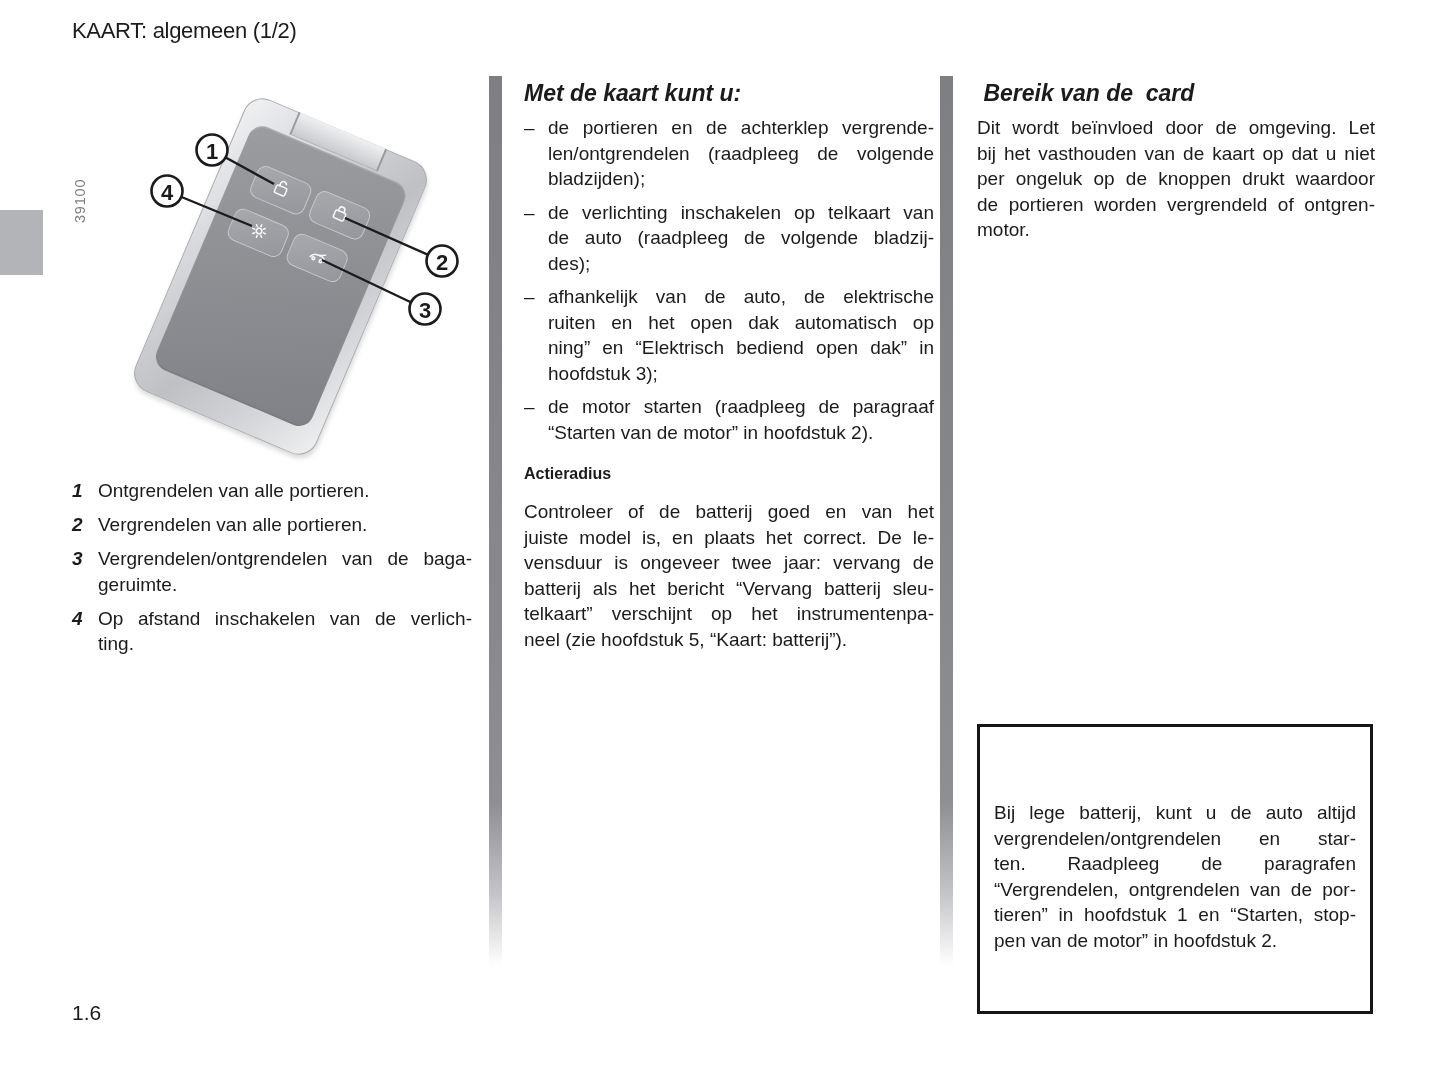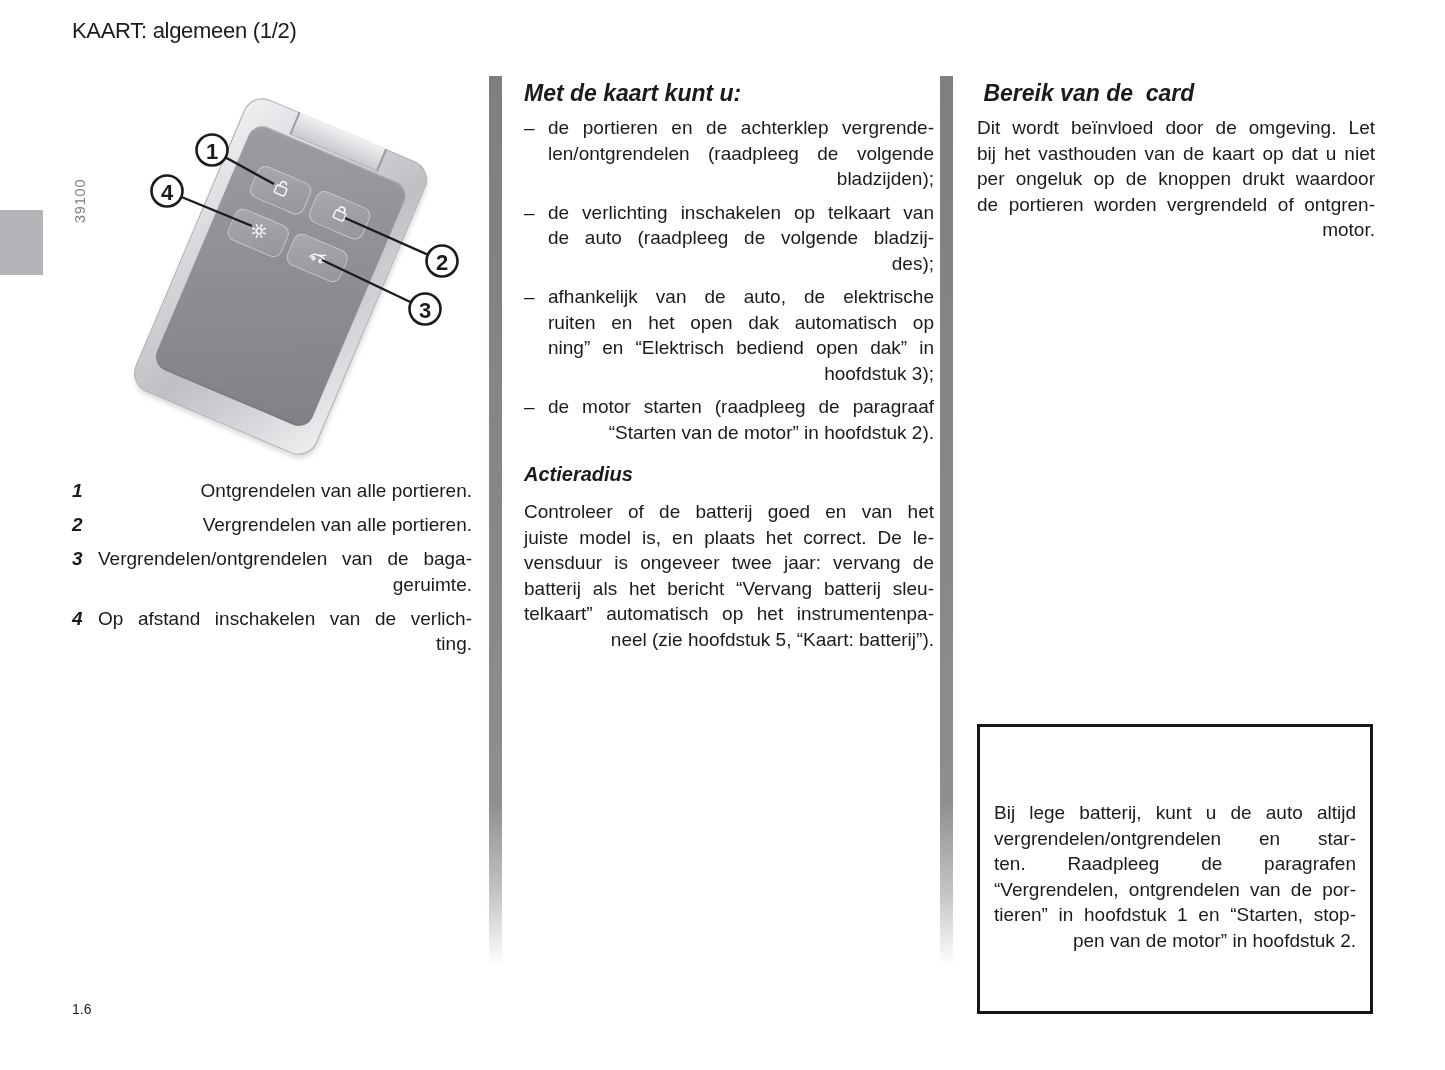--- a/index.html
+++ b/index.html
@@ -5,28 +5,28 @@
   html,body{margin:0;padding:0;background:#ffffff;}
   .page{
     position:relative;width:1445px;height:1070px;background:#ffffff;
     font-family:"Liberation Sans",sans-serif;color:#1b1b1d;overflow:hidden;
   }
   
   .page-title{
     position:absolute;left:72px;top:18px;font-size:22px;font-weight:normal;
     letter-spacing:-0.3px;white-space:pre;
   }
-  .page-number{position:absolute;left:72px;top:1001px;font-size:14px;}
+  .page-number{position:absolute;left:72px;top:1001px;font-size:21px;}
   .col{position:absolute;top:80px;font-size:19px;line-height:25.5px;}
   .col-mid{left:524px;width:410px;}
   .col-right{left:977px;width:398px;}
   .col h2{font-size:23px;line-height:26px;font-weight:bold;margin:0 0 9px 0;white-space:pre;font-style:italic;}
-  .col h3{font-size:20px;line-height:26px;font-weight:bold;margin:16px 0 12px 0;font-style:italic;}
+  .col h3{font-size:16px;line-height:26px;font-weight:bold;margin:16px 0 12px 0;}
   .jline{text-align:justify;text-align-last:justify;}
-  .lline{text-align:right;}
+  .lline{text-align:left;}
   .bullet{display:grid;grid-template-columns:24px 1fr;margin:0 0 8px 0;}
   .bullet .dash{font-size:19px;}
   
   .legend{position:absolute;left:72px;top:478px;width:400px;font-size:19px;line-height:25.5px;}
   .legend-item{display:grid;grid-template-columns:26px 1fr;margin:0 0 8.5px 0;}
   .legend-item .num{font-weight:bold;font-style:italic;}
   .legend-item .ltext{width:374px;}
   
   .sep{
     position:absolute;top:76px;width:13px;height:908px;
@@ -216,21 +216,21 @@
           <div class="lline">“Starten van de motor” in hoofdstuk 2).</div>
         </div>
     </div>
 
     <h3>Actieradius</h3>
     <div>
         <div class="jline">Controleer of de batterij goed en van het</div>
         <div class="jline">juiste model is, en plaats het correct. De le-</div>
         <div class="jline">vensduur is ongeveer twee jaar: vervang de</div>
         <div class="jline">batterij als het bericht “Vervang batterij sleu-</div>
-        <div class="jline">telkaart” automatisch op het instrumentenpa-</div>
+        <div class="jline">telkaart” verschijnt op het instrumentenpa-</div>
         <div class="lline">neel (zie hoofdstuk 5, “Kaart: batterij”).</div>
       </div>
   </div>
 
   <div class="col col-right">
     <h2> Bereik van de  card</h2>
     <div>
         <div class="jline">Dit wordt beïnvloed door de omgeving. Let</div>
         <div class="jline">bij het vasthouden van de kaart op dat u niet</div>
         <div class="jline">per ongeluk op de knoppen drukt waardoor</div>

